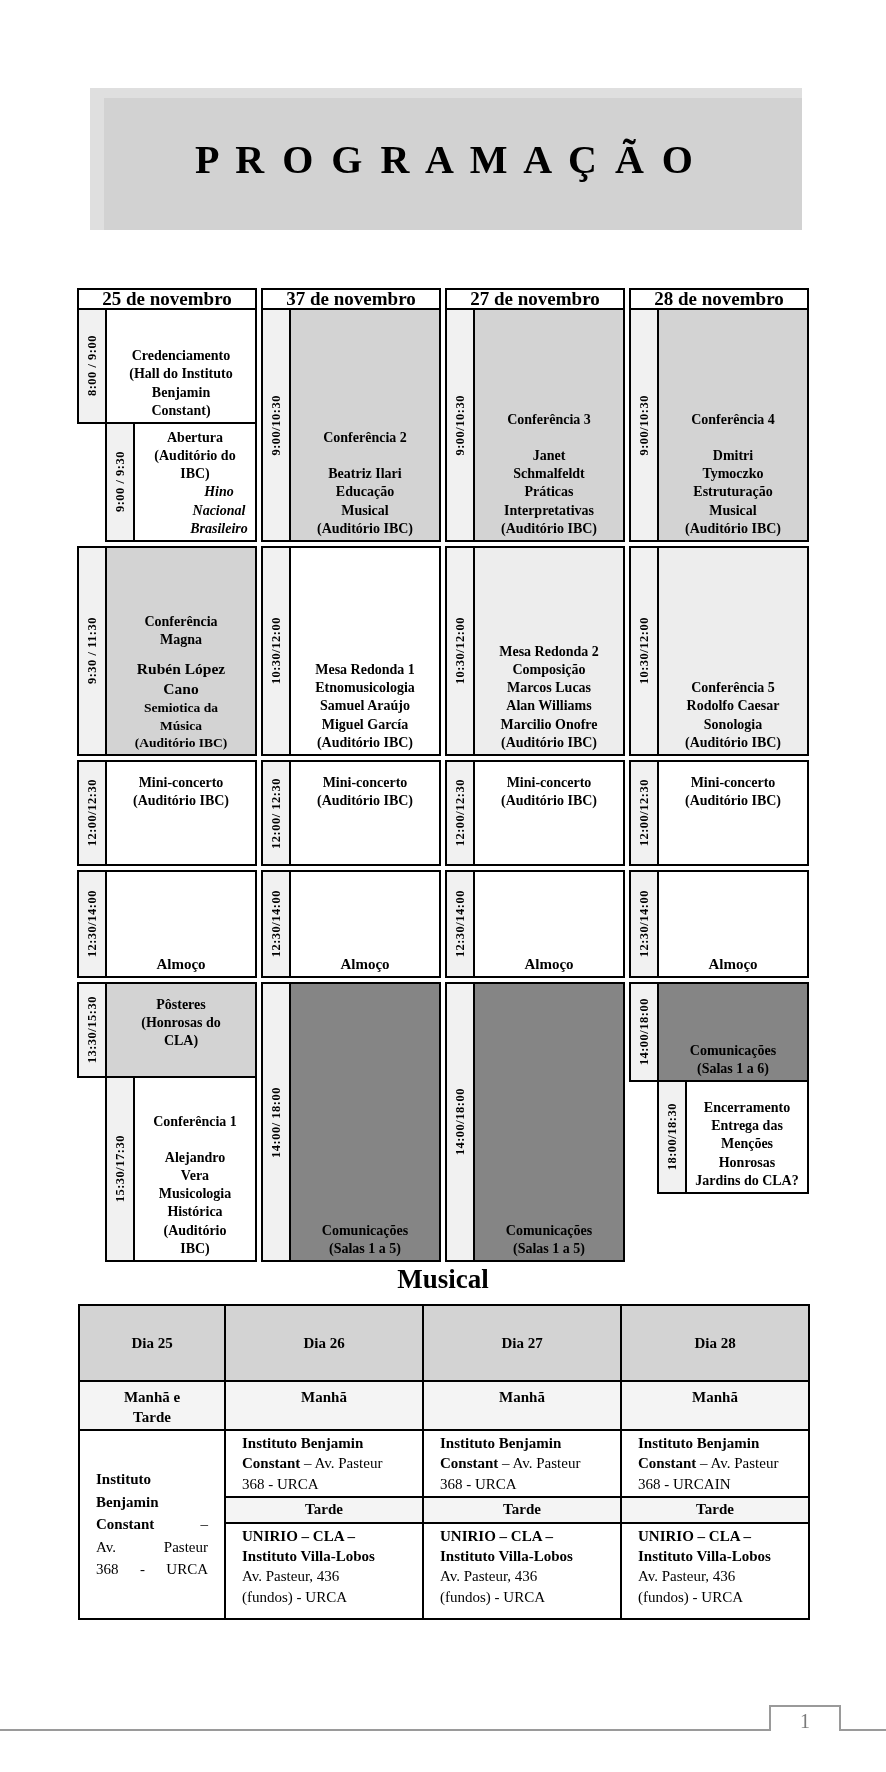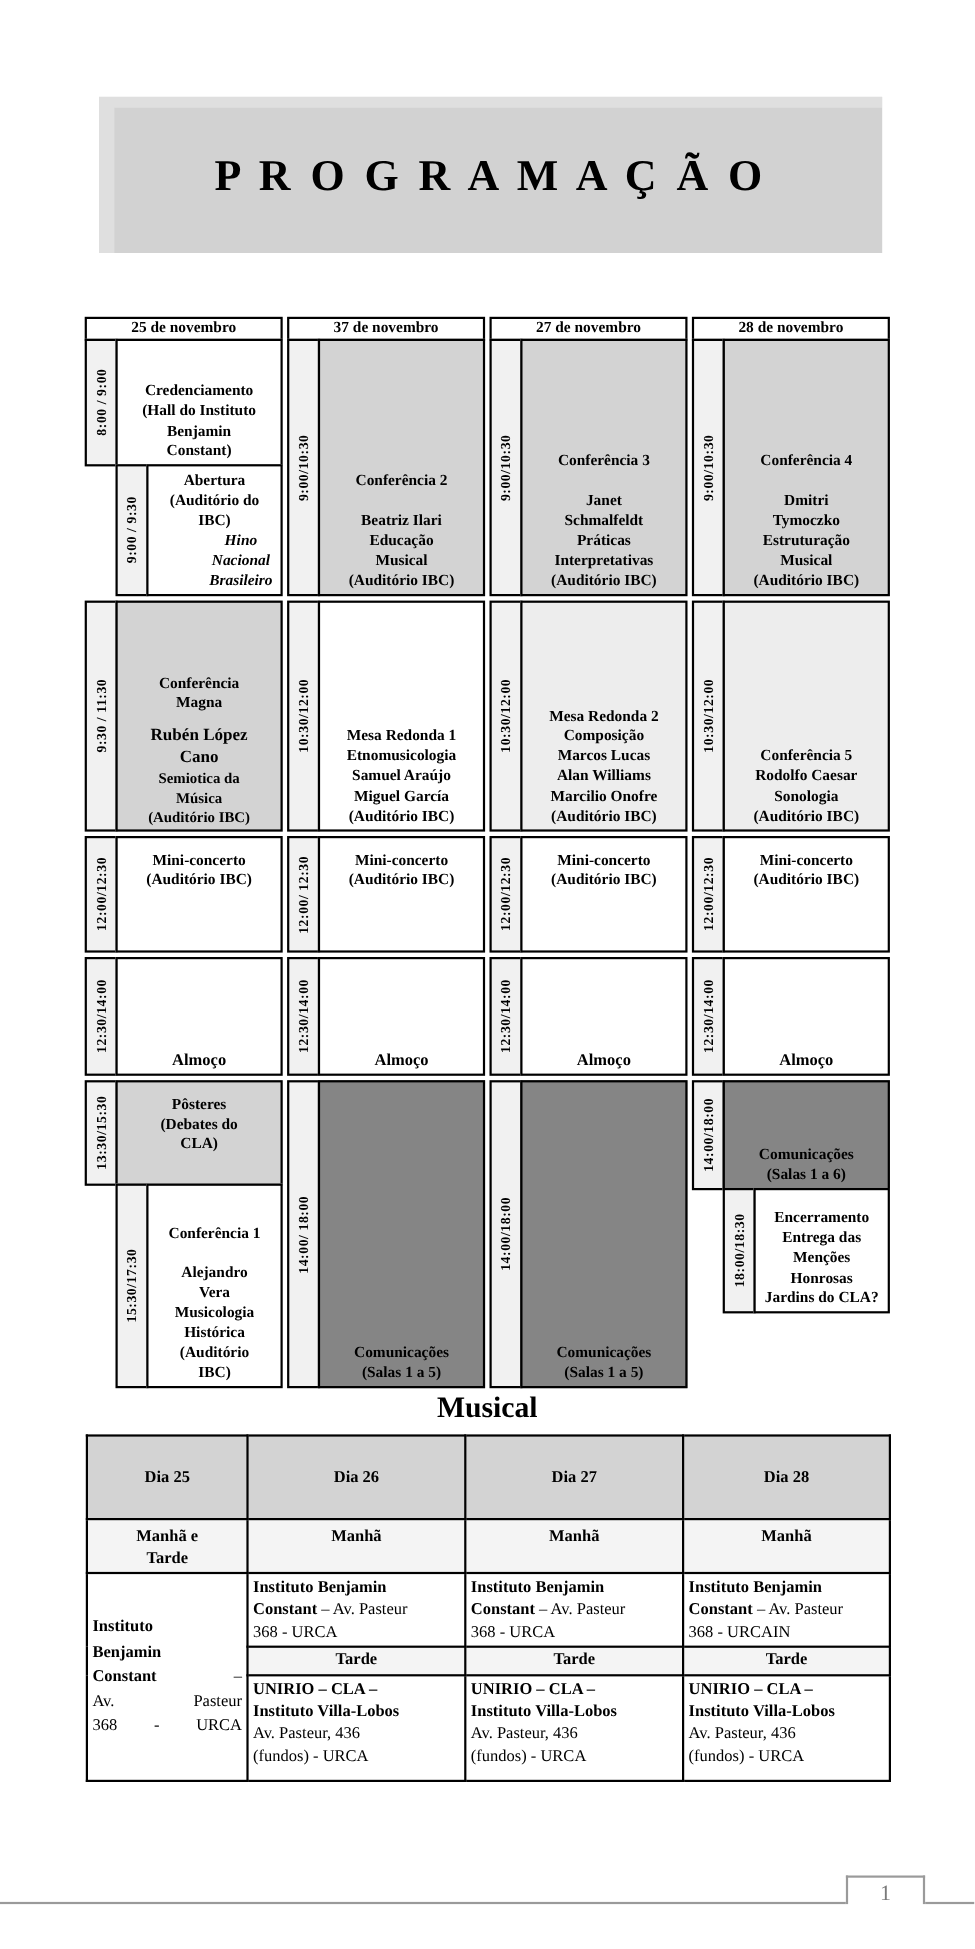--- a/index.html
+++ b/index.html
@@ -16,21 +16,21 @@
     display:flex; align-items:center; justify-content:center;
   }
   .title-text { font-weight:bold; font-size:40px; letter-spacing:4px; white-space:nowrap; }
 
   
   .sched { position:absolute; left:77px; top:288px; display:flex; gap:4px; }
   .day { width:180px; display:flex; flex-direction:column; }
   .dh {
     height:22px; border:2px solid #000; background:#fff;
     display:flex; align-items:center; justify-content:center;
-    font-weight:bold; font-size:14px;
+    font-weight:bold; font-size:19px;
   }
   .pair { display:flex; }
   .pair.first { margin-top:-2px; }
   .pair.gap   { margin-top:4px; }
   .pair.stack { margin-top:-2px;padding-left:28px; }
   .tc {
     width:30px; border:2px solid #000; background:#f1f1f1;
     display:flex; align-items:center; justify-content:center; flex:none;
   }
   .tc span {
@@ -59,21 +59,21 @@
 
   
   .locais-title {
     position:absolute; top:1264px; left:0; width:100%;
     text-align:center; font-weight:bold; font-size:27px;
   }
   .loc-table {
     position:absolute; left:78px; top:1304px; width:730px;
     border-collapse:collapse; table-layout:fixed; font-size:15px;
   }
-  .loc-table th, .loc-table td { border:2px solid #000; padding:2px 4px; }
+  .loc-table th, .loc-table td { border:2px solid #000; padding:2px 16px; }
   .loc-head th { height:76px; background:#d3d3d3; font-weight:bold; font-size:15px; text-align:center; }
   .loc-period td { height:46px; background:#f4f4f4; font-weight:bold; text-align:center;
                    white-space:pre-line; line-height:1.3; vertical-align:top; padding-top:6px; }
   .vm { vertical-align:top; white-space:pre-line; line-height:1.35; font-weight:normal; text-align:left;margin-left:39px; }
   .v25 { vertical-align:middle; white-space:pre-line; line-height:1.5; font-weight:normal;
          text-align:justify; text-align-last:justify; padding:4px 8px; }
   .b { font-weight:bold; }
   .row-morning td { height:64px; }
   .tarde-cell { height:26px; background:#f4f4f4; font-weight:bold; text-align:center; vertical-align:middle; }
   .row-afternoon td { height:96px; }
@@ -147,21 +147,21 @@
         <div class="tc">
             <span>12:30/14:00</span>
           </div>
         <div class="cc bgw lunch"><span>Almoço</span></div>
       </div>
       <div class="pair gap h96">
         <div class="tc">
             <span>13:30/15:30</span>
           </div>
         <div class="cc bgg top"><span>Pôsteres
-(Debates do
+(Honrosas do
 CLA)</span></div>
       </div>
       <div class="pair stack h186">
         <div class="tc">
             <span>15:30/17:30</span>
           </div>
         <div class="cc bgw"><span>Conferência 1
 
 Alejandro
 Vera

